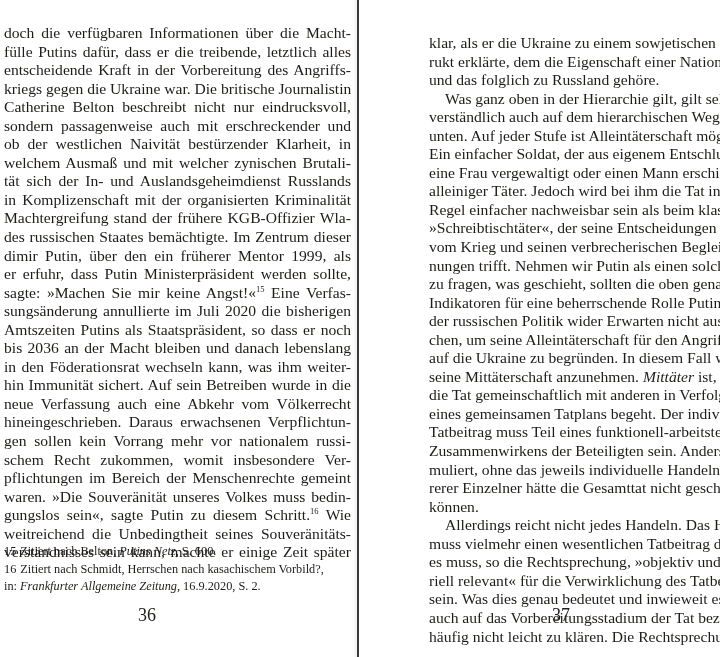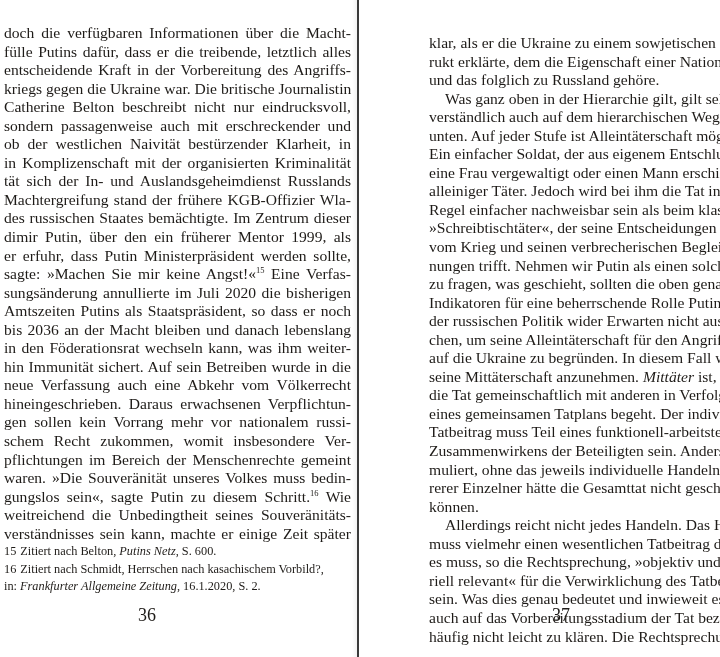--- a/index.html
+++ b/index.html
@@ -99,22 +99,23 @@
 
 <div class="page" id="page-left">
   <div class="text-block" id="left-body">
       <span class="line">doch die verfügbaren Informationen über die Macht-</span>
       <span class="line">fülle Putins dafür, dass er die treibende, letztlich alles</span>
       <span class="line">entscheidende Kraft in der Vorbereitung des Angriffs-</span>
       <span class="line">kriegs gegen die Ukraine war. Die britische Journalistin</span>
       <span class="line">Catherine Belton beschreibt nicht nur eindrucksvoll,</span>
       <span class="line">sondern passagenweise auch mit erschreckender und</span>
       <span class="line">ob der westlichen Naivität bestürzender Klarheit, in</span>
+      <span class="line">welchem Ausmaß und mit welcher zynischen Brutali-</span>
+      <span class="line">tät sich der In- und Auslandsgeheimdienst Russlands</span>
       <span class="line">in Komplizenschaft mit der organisierten Kriminalität</span>
-      <span class="line">tät sich der In- und Auslandsgeheimdienst Russlands</span>
       <span class="line">Machtergreifung stand der frühere KGB-Offizier Wla-</span>
       <span class="line">des russischen Staates bemächtigte. Im Zentrum dieser</span>
       <span class="line">dimir Putin, über den ein früherer Mentor 1999, als</span>
       <span class="line">er erfuhr, dass Putin Ministerpräsident werden sollte,</span>
       <span class="line"><span>sagte: »Machen Sie mir keine Angst!«</span><sup>15</sup><span> Eine Verfas-</span></span>
       <span class="line">sungsänderung annullierte im Juli 2020 die bisherigen</span>
       <span class="line">Amtszeiten Putins als Staatspräsident, so dass er noch</span>
       <span class="line">bis 2036 an der Macht bleiben und danach lebenslang</span>
       <span class="line">in den Föderationsrat wechseln kann, was ihm weiter-</span>
       <span class="line">hin Immunität sichert. Auf sein Betreiben wurde in die</span>
@@ -124,21 +125,21 @@
       <span class="line">schem Recht zukommen, womit insbesondere Ver-</span>
       <span class="line">pflichtungen im Bereich der Menschenrechte gemeint</span>
       <span class="line">waren. »Die Souveränität unseres Volkes muss bedin-</span>
       <span class="line"><span>gungslos sein«, sagte Putin zu diesem Schritt.</span><sup>16</sup><span> Wie</span></span>
       <span class="line">weitreichend die Unbedingtheit seines Souveränitäts-</span>
       <span class="line">verständnisses sein kann, machte er einige Zeit später</span>
     </div>
   <div class="footnotes" id="left-footnotes">
       <span class="fn-line"><span class="fn-num">15</span><span>Zitiert nach Belton, </span><em>Putins Netz</em><span>, S. 600.</span></span>
       <span class="fn-line"><span class="fn-num">16</span><span>Zitiert nach Schmidt, Herrschen nach kasachischem Vorbild?,</span></span>
-      <span class="fn-line"><span>in: </span><em>Frankfurter Allgemeine Zeitung</em><span>, 16.1.2020, S. 2.</span></span>
+      <span class="fn-line"><span>in: </span><em>Frankfurter Allgemeine Zeitung</em><span>, 16.9.2020, S. 2.</span></span>
     </div>
   <div class="page-number" id="page-number-left">36</div>
 </div>
 
 <div class="gutter-shadow"></div>
 <div class="gutter"></div>
 
 <div class="page" id="page-right">
   <div class="text-block" id="right-body">
       <span class="line">klar, als er die Ukraine zu einem sowjetischen Konst-</span>

